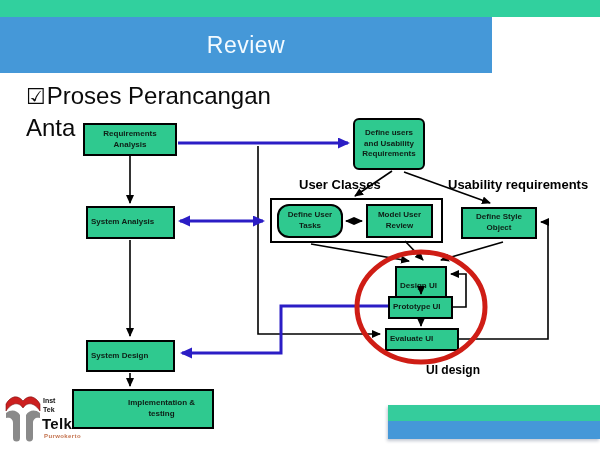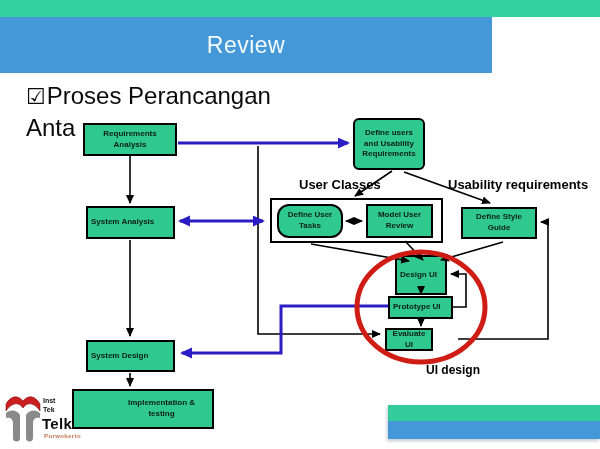--- a/index.html
+++ b/index.html
@@ -64,30 +64,30 @@
 
   <div class="container-box" style="left:270px;top:198px;width:173px;height:45px;"></div>
   <div class="fbox" style="left:277px;top:204px;width:66px;height:34px;border-radius:12px;">
     <span>Define User Tasks</span>
   </div>
   <div class="fbox" style="left:366px;top:204px;width:67px;height:34px;">
     <span>Model User Review</span>
   </div>
 
   <div class="fbox" style="left:461px;top:207px;width:76px;height:32px;">
-    <span>Define Style Guide</span>
+    <span>Define Style Object</span>
   </div>
 
-  <div class="fbox" style="left:395px;top:255px;width:52px;height:40px;">
+  <div class="fbox" style="left:395px;top:266px;width:52px;height:40px;">
     <span>Design UI</span>
   </div>
   <div class="fbox" style="left:388px;top:296px;width:65px;height:23px;">
     <span>Prototype UI</span>
   </div>
-  <div class="fbox" style="left:385px;top:328px;width:48px;height:23px;">
+  <div class="fbox" style="left:385px;top:328px;width:74px;height:23px;">
     <span>Evaluate UI</span>
   </div>
 
   <div class="fbox" style="left:86px;top:340px;width:89px;height:32px;">
     <span>System Design</span>
   </div>
   <div class="fbox" style="left:72px;top:389px;width:142px;height:40px;padding-left:40px;">
     <span>Implementation &amp; testing</span>
   </div>
 

